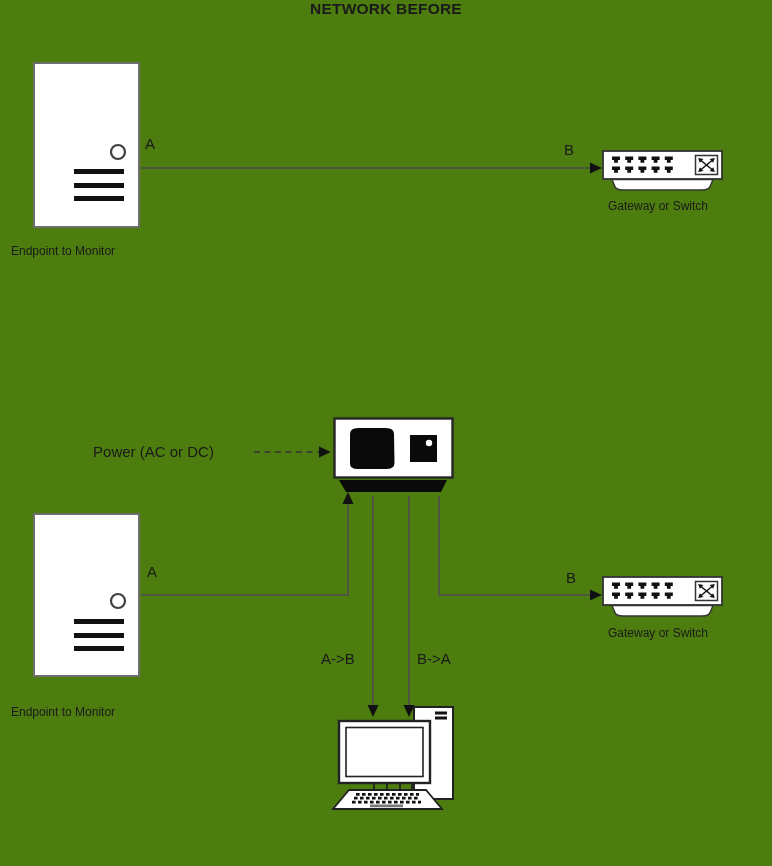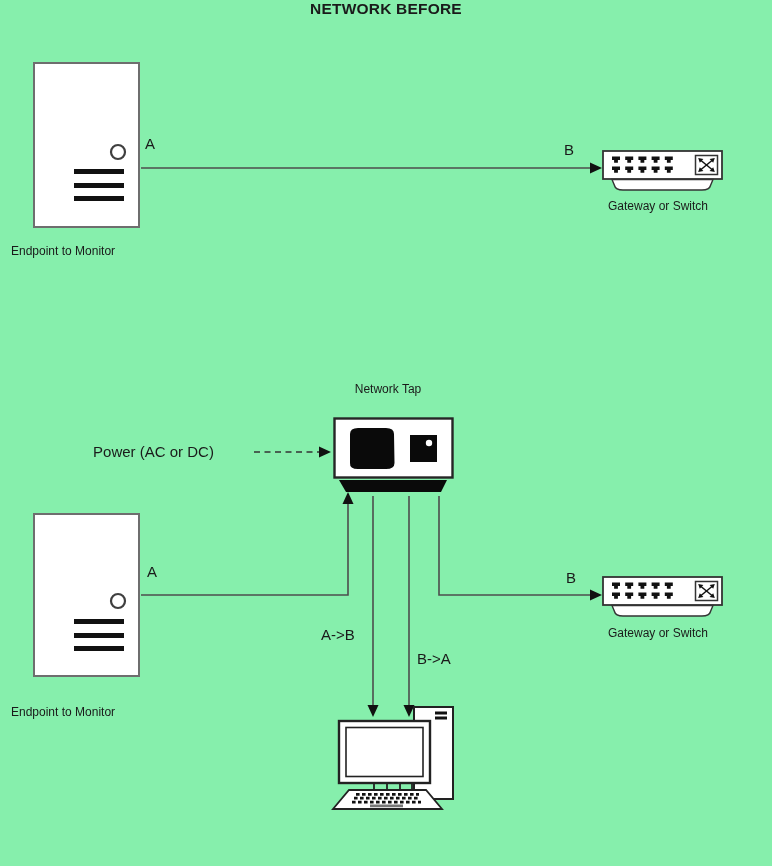--- a/index.html
+++ b/index.html
@@ -1,17 +1,17 @@
 <!DOCTYPE html>
 <html><head>
 <meta charset="utf-8">
 <style>
   html,body{margin:0;padding:0;background:#fff;}
   .canvas{
-    position:relative;width:772px;height:866px;background:#86efac;
+    position:relative;width:772px;height:866px;background:#4d7c0f;
     font-family:"Liberation Sans","DejaVu Sans",sans-serif;
     color:#1a1a1a;overflow:hidden;
   }
   .abs{position:absolute;}
   .title{font-weight:bold;font-size:15.5px;letter-spacing:.2px;width:772px;text-align:center;}
   .caption{font-size:12px;white-space:nowrap;}
   .caption.center{text-align:center;}
   .portlabel{font-size:15px;white-space:nowrap;}
   svg{display:block;}
 </style>
@@ -104,21 +104,20 @@
       <rect x="93.5" y="5.5" width="22" height="19" fill="#fff" stroke="#333" stroke-width="1.5"></rect>
       <use href="#x-arrows" x="94" y="5.5"></use>
     </g>
     <path d="M10,29.5 H111 L108.5,35.5 Q107.5,40 100,40 H21 Q13.5,40 12.5,35.5 Z" fill="#fff" stroke="#333" stroke-width="1.4"></path>
   </svg>
 
   <div class="abs caption" style="left:11px;top:244px">Endpoint to Monitor</div>
   <div class="abs caption" style="left:608px;top:199px">Gateway or Switch</div>
 
 
-  <div class="abs caption center" style="left:288px;top:382px;width:200px">Network Tap</div>
 
   <svg class="abs" style="left:333px;top:417px" width="121" height="76" viewBox="0 0 121 76">
     <rect x="1.5" y="1.5" width="118" height="59" fill="#fff" stroke="#262626" stroke-width="2.4"></rect>
     <path d="M17,17 Q17,11 25,11 H53 Q61,11 61,17 L61.5,46 Q61.5,52 53,52 H25 Q16.5,52 17,46 Z" fill="#0a0a0a"></path>
     <rect x="77" y="18" width="27" height="27" fill="#0a0a0a"></rect>
     <circle cx="96" cy="26" r="3.2" fill="#fff"></circle>
     <polygon points="6,63 114,63 108,75 13,75" fill="#0a0a0a"></polygon>
   </svg>
 
   <div class="abs portlabel" style="left:60px;top:443px;width:187px;text-align:center">Power (AC or DC)</div>
@@ -128,21 +127,21 @@
     <circle cx="85" cy="88" r="7" fill="#fff" stroke="#3f3f3f" stroke-width="2.2"></circle>
     <g fill="#111">
       <rect x="41" y="106" width="50" height="5"></rect>
       <rect x="41" y="120" width="50" height="5"></rect>
       <rect x="41" y="133" width="50" height="5"></rect>
     </g>
   </svg>
 
   <div class="abs portlabel" style="left:147px;top:563px">A</div>
   <div class="abs portlabel" style="left:566px;top:569px">B</div>
-  <div class="abs portlabel" style="left:321px;top:626px">A-&gt;B</div>
+  <div class="abs portlabel" style="left:321px;top:650px">A-&gt;B</div>
   <div class="abs portlabel" style="left:417px;top:650px">B-&gt;A</div>
 
   <svg class="abs" style="left:602px;top:576px" width="121" height="42" viewBox="0 0 121 42">
     <rect x="1" y="1" width="119" height="28" fill="#fff" stroke="#333" stroke-width="1.8"></rect>
     <g>
       <use href="#rj45-port" x="10" y="6.5"></use>
         <use href="#rj45-port" x="23.2" y="6.5"></use>
       <use href="#rj45-port" x="36.4" y="6.5"></use>
         <use href="#rj45-port" x="49.6" y="6.5"></use>
       <use href="#rj45-port" x="62.8" y="6.5"></use>

